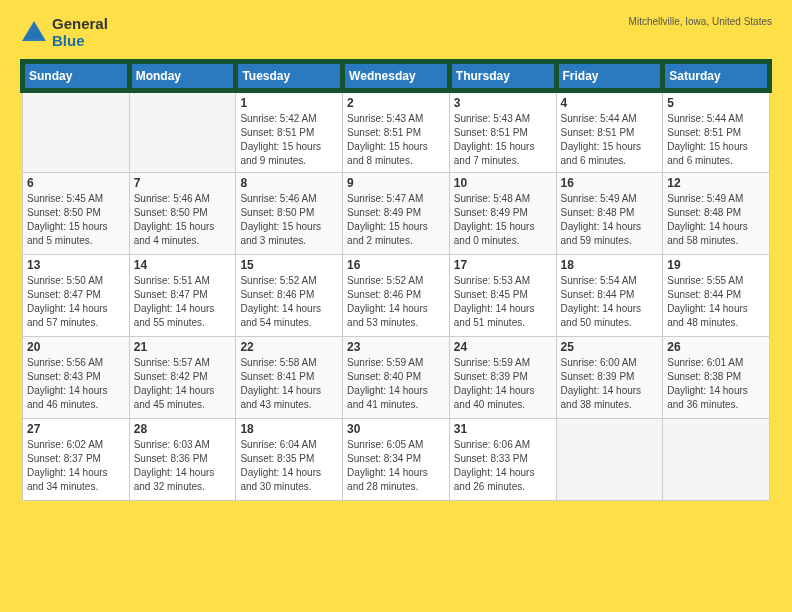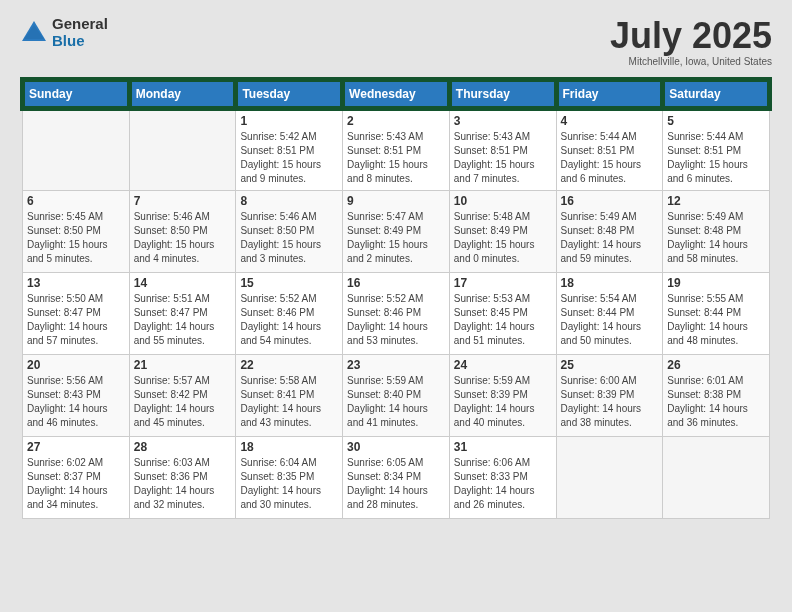--- a/index.html
+++ b/index.html
@@ -6,21 +6,21 @@
     body {
       width: 792px;
       height: 612px;
       font-family: Arial, sans-serif;
       background: #fff;
       overflow: hidden;
     }
     .page {
       width: 792px;
       height: 612px;
-      background: #e5e5e5;
+      background: #fde047;
       padding: 16px 20px 12px 20px;
     }
     .header {
       display: flex;
       justify-content: space-between;
       align-items: flex-start;
       margin-bottom: 10px;
     }
     .logo {
       display: flex;
@@ -113,21 +113,20 @@
       <svg class="logo-icon" viewBox="0 0 28 28">
         <polygon points="14,2 26,22 2,22" fill="#2b7abf"></polygon>
         <polygon points="14,6 24,20 4,20" fill="#1a5f9a" opacity="0.3"></polygon>
       </svg>
       <div class="logo-text">
         <span class="logo-general">General</span>
         <span class="logo-blue">Blue</span>
       </div>
     </div>
     <div class="title-block">
-      <div class="main-title">July 2025</div>
       <div class="subtitle">Mitchellville, Iowa, United States</div>
     </div>
   </div>
 
   <table class="calendar">
     <thead>
       <tr>
       <th>Sunday</th>
           <th>Monday</th>
           <th>Tuesday</th>

